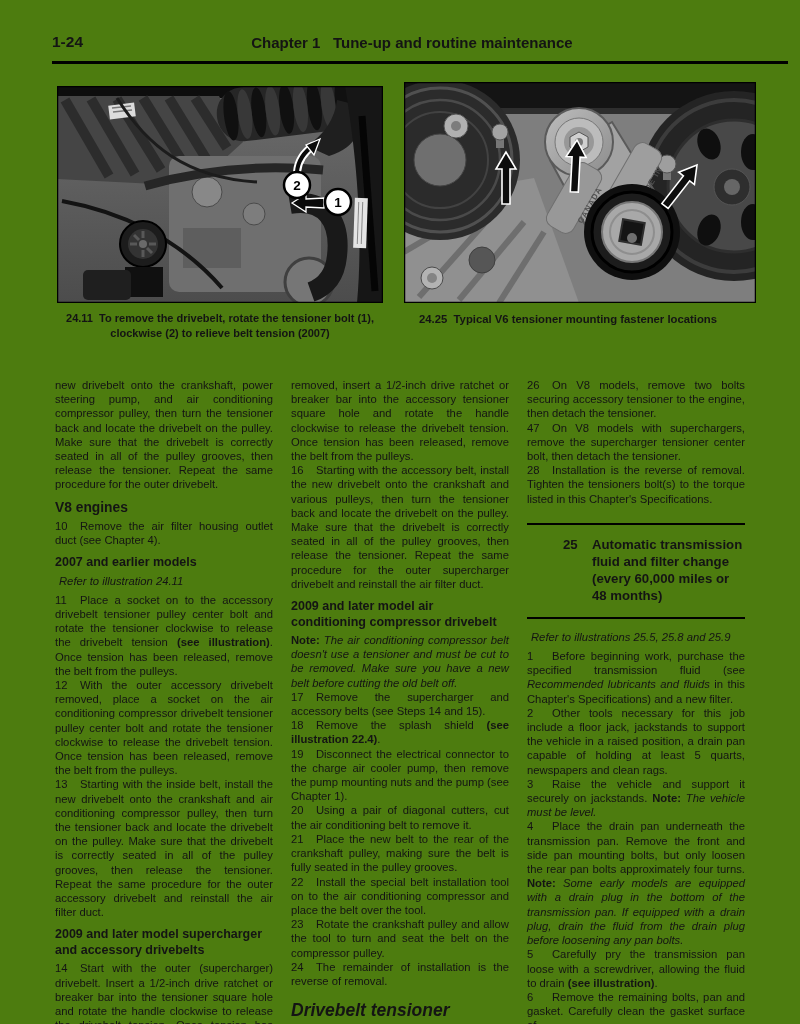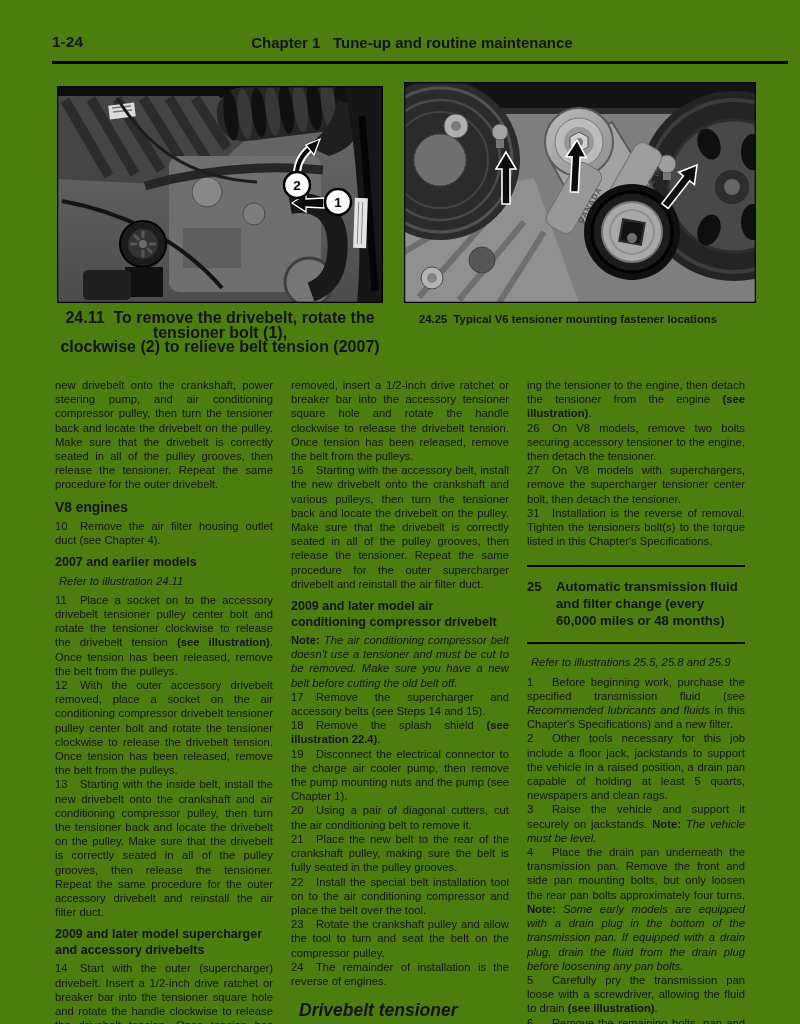--- a/index.html
+++ b/index.html
@@ -7,36 +7,36 @@
         font-family:"Liberation Sans",sans-serif;color:#141414;padding-left:40px;}
   
   .header{position:absolute;top:30px;left:52px;right:52px;height:28px;}
   .page-num{position:absolute;left:0;top:3px;font-weight:bold;font-size:15.5px;}
   .chapter-title{position:absolute;left:0;right:16px;top:4px;text-align:center;font-weight:bold;font-size:15px;}
   .header-rule{position:absolute;top:61px;left:52px;right:52px;height:3px;background:#000;}
   
   .fig1{position:absolute;left:57px;top:86px;width:326px;height:217px;}
   .fig2{position:absolute;left:404px;top:82px;width:352px;height:221px;}
   .fig1-caption{position:absolute;left:50px;top:311px;width:340px;text-align:center;
-      font-weight:bold;font-size:16px;line-height:14.5px;}
+      font-weight:bold;font-size:11px;line-height:14.5px;}
   .fig2-caption{position:absolute;left:388px;top:312px;width:360px;text-align:center;
       font-weight:bold;font-size:11.3px;line-height:14.5px;}
   
   .columns{position:absolute;top:378px;left:55px;width:690px;display:flex;gap:18px;}
   .col{width:218px;font-size:11.25px;line-height:14.2px;}
   .flow,.step{text-align:justify;margin:0;}
   .step-num{display:inline-block;min-width:25px;font-style:normal;}
   .b{font-weight:bold;} .i{font-style:italic;}
-  .h1{font-size:17.5px;font-weight:bold;font-style:italic;margin:13px 8px 4px;line-height:19px;}
+  .h1{font-size:17.5px;font-weight:bold;font-style:italic;margin:13px 0 4px;line-height:19px;}
   .h2{font-size:13.8px;font-weight:bold;margin:8px 0 3px;line-height:16px;}
   .h3{font-size:12.5px;font-weight:bold;margin:8px 0 3px;line-height:15.5px;}
   .ref{font-style:italic;margin:1px 4px 5px;}
   .secthead{display:flex;border-top:2px solid #000;border-bottom:2px solid #000;
       padding:11px 0 13px;margin:17px 0 11px;font-weight:bold;font-size:13.2px;line-height:17px;text-align:left;}
-  .sect-num{width:29px;flex:none;}
+  .sect-num{width:29px;flex:none;margin-left:36px;}
   svg text{font-family:"Liberation Sans",sans-serif;}
 </style>
 </head>
 <body>
 
 <div class="page">
 
   <div class="header">
     <span class="page-num">1-24</span>
     <span class="chapter-title">Chapter 1&nbsp;&nbsp; Tune-up and routine maintenance</span>
@@ -247,28 +247,27 @@
         <div class="step"><span class="step-num">16</span><span>Starting with the accessory belt, install the new drivebelt onto the crankshaft and various pulleys, then turn the tensioner back and locate the drivebelt on the pulley. Make sure that the drivebelt is correctly seated in all of the pulley grooves, then release the tensioner. Repeat the same procedure for the outer supercharger drivebelt and reinstall the air filter duct.</span></div>
         <div class="h3">2009 and later model air conditioning compressor drivebelt</div>
         <div class="flow"><span class="b">Note: </span><span class="i">The air conditioning compressor belt doesn't use a tensioner and must be cut to be removed. Make sure you have a new belt before cutting the old belt off.</span></div>
         <div class="step"><span class="step-num">17</span><span>Remove the supercharger and accessory belts (see Steps 14 and 15).</span></div>
         <div class="step"><span class="step-num">18</span><span>Remove the splash shield </span><span class="b">(see illustration 22.4)</span><span>.</span></div>
         <div class="step"><span class="step-num">19</span><span>Disconnect the electrical connector to the charge air cooler pump, then remove the pump mounting nuts and the pump (see Chapter 1).</span></div>
         <div class="step"><span class="step-num">20</span><span>Using a pair of diagonal cutters, cut the air conditioning belt to remove it.</span></div>
         <div class="step"><span class="step-num">21</span><span>Place the new belt to the rear of the crankshaft pulley, making sure the belt is fully seated in the pulley grooves.</span></div>
         <div class="step"><span class="step-num">22</span><span>Install the special belt installation tool on to the air conditioning compressor and place the belt over the tool.</span></div>
         <div class="step"><span class="step-num">23</span><span>Rotate the crankshaft pulley and allow the tool to turn and seat the belt on the compressor pulley.</span></div>
-        <div class="step"><span class="step-num">24</span><span>The remainder of installation is the reverse of engines.</span></div>
+        <div class="step"><span class="step-num">24</span><span>The remainder of installation is the reverse of removal.</span></div>
         <div class="h1">Drivebelt tensioner</div>
       </div>
     <div class="col">
-        <div class="flow"><span>ing the tensioner to the engine, then detach the tensioner from the engine </span><span class="b">(see illustration)</span><span>.</span></div>
         <div class="step"><span class="step-num">26</span><span>On V8 models, remove two bolts securing accessory tensioner to the engine, then detach the tensioner.</span></div>
-        <div class="step"><span class="step-num">27</span><span>On V8 models with superchargers, remove the supercharger tensioner center bolt, then detach the tensioner.</span></div>
-        <div class="step"><span class="step-num">31</span><span>Installation is the reverse of removal. Tighten the tensioners bolt(s) to the torque listed in this Chapter's Specifications.</span></div>
+        <div class="step"><span class="step-num">47</span><span>On V8 models with superchargers, remove the supercharger tensioner center bolt, then detach the tensioner.</span></div>
+        <div class="step"><span class="step-num">28</span><span>Installation is the reverse of removal. Tighten the tensioners bolt(s) to the torque listed in this Chapter's Specifications.</span></div>
         <div class="secthead">
           <span class="sect-num">25</span>
           <span class="sect-text">Automatic transmission fluid and filter change (every 60,000 miles or 48 months)</span>
         </div>
         <div class="ref">Refer to illustrations 25.5, 25.8 and 25.9</div>
         <div class="step"><span class="step-num">1</span><span>Before beginning work, purchase the specified transmission fluid (see </span><span class="i">Recommended lubricants and fluids</span><span> in this Chapter's Specifications) and a new filter.</span></div>
         <div class="step"><span class="step-num">2</span><span>Other tools necessary for this job include a floor jack, jackstands to support the vehicle in a raised position, a drain pan capable of holding at least 5 quarts, newspapers and clean rags.</span></div>
         <div class="step"><span class="step-num">3</span><span>Raise the vehicle and support it securely on jackstands. </span><span class="b">Note: </span><span class="i">The vehicle must be level.</span></div>
         <div class="step"><span class="step-num">4</span><span>Place the drain pan underneath the transmission pan. Remove the front and side pan mounting bolts, but only loosen the rear pan bolts approximately four turns. </span><span class="b">Note: </span><span class="i">Some early models are equipped with a drain plug in the bottom of the transmission pan. If equipped with a drain plug, drain the fluid from the drain plug before loosening any pan bolts.</span></div>
         <div class="step"><span class="step-num">5</span><span>Carefully pry the transmission pan loose with a screwdriver, allowing the fluid to drain </span><span class="b">(see illustration)</span><span>.</span></div>

